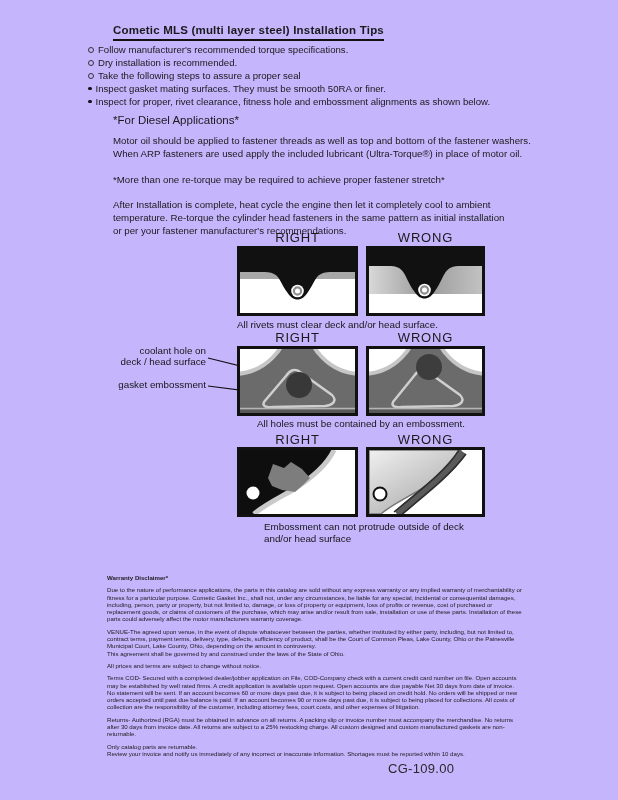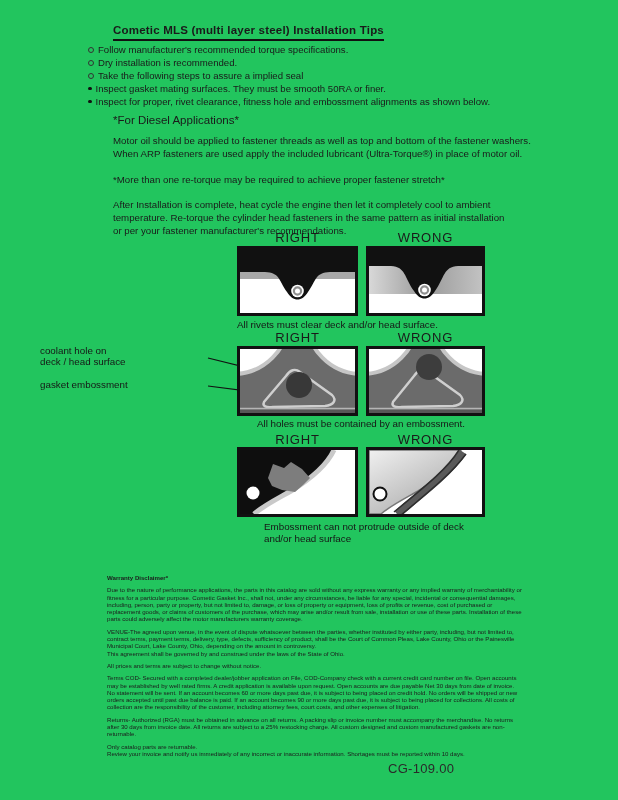--- a/index.html
+++ b/index.html
@@ -1,16 +1,16 @@
 <!DOCTYPE html>
 <html><head>
 <meta charset="utf-8">
 <style>
   html,body{margin:0;padding:0;background:#ffffff;}
-  .page{position:relative;width:618px;height:800px;background:#22c55e;overflow:hidden;
+  .page{position:relative;width:618px;height:800px;background:#c4b5fd;overflow:hidden;
         font-family:"Liberation Sans",sans-serif;color:#1a1a1a;}
 
   
   .title{position:absolute;left:113px;top:24px;font-size:11.5px;font-weight:bold;
          letter-spacing:.2px;border-bottom:2px solid #111;padding-bottom:3px;}
 
   
   .bullets{position:absolute;left:88px;top:43px;font-size:9.6px;line-height:13px;}
   .b-row{display:flex;align-items:flex-start;}
   .o-marker{width:4px;height:4px;border:1px solid #333;border-radius:50%;
@@ -37,21 +37,21 @@
   .dbox-l{left:237px;}
   .dbox-r{left:366px;}
   .row3 .dbox{top:17px;}
   .dbox svg{display:block;}
   .caption{position:absolute;font-size:9.8px;color:#161616;}
   .row1 .caption{left:237px;top:89px;}
   .row2 .caption{left:237px;top:88px;width:248px;text-align:center;}
   .row3 .caption{left:237px;top:91px;white-space:pre-line;line-height:12px;margin-left:27px;}
 
   
-  .side-label{position:absolute;font-size:9.8px;text-align:left;white-space:pre-line;
+  .side-label{position:absolute;font-size:9.8px;text-align:right;white-space:pre-line;
               line-height:10.5px;color:#161616;}
   .lab-coolant{left:40px;top:16px;width:166px;}
   .lab-emboss{left:40px;top:50px;width:166px;}
   .leader{position:absolute;left:0;top:0;pointer-events:none;}
 
   
   .fineprint{position:absolute;left:107px;top:574px;width:415px;font-size:6.1px;
              line-height:7.3px;color:#1c1c1c;}
   .fp-head{font-weight:bold;margin:0 0 5px;}
   .fineprint p{margin:0 0 5px;white-space:pre-line;}
@@ -69,21 +69,21 @@
     <div class="b-row">
       <span class="o-marker"></span>
       <span>Follow manufacturer's recommended torque specifications.</span>
     </div>
     <div class="b-row">
       <span class="o-marker"></span>
       <span>Dry installation is recommended.</span>
     </div>
     <div class="b-row">
       <span class="o-marker"></span>
-      <span>Take the following steps to assure a implied seal</span>
+      <span>Take the following steps to assure a proper seal</span>
     </div>
     <div class="b-row sub">
       <span class="dot-marker"></span>
       <span>Inspect gasket mating surfaces.  They must be smooth 50RA or finer.</span>
     </div>
     <div class="b-row sub">
       <span class="dot-marker"></span>
       <span>Inspect for proper, rivet clearance, fitness hole and embossment alignments as shown below.</span>
     </div>
   </div>

